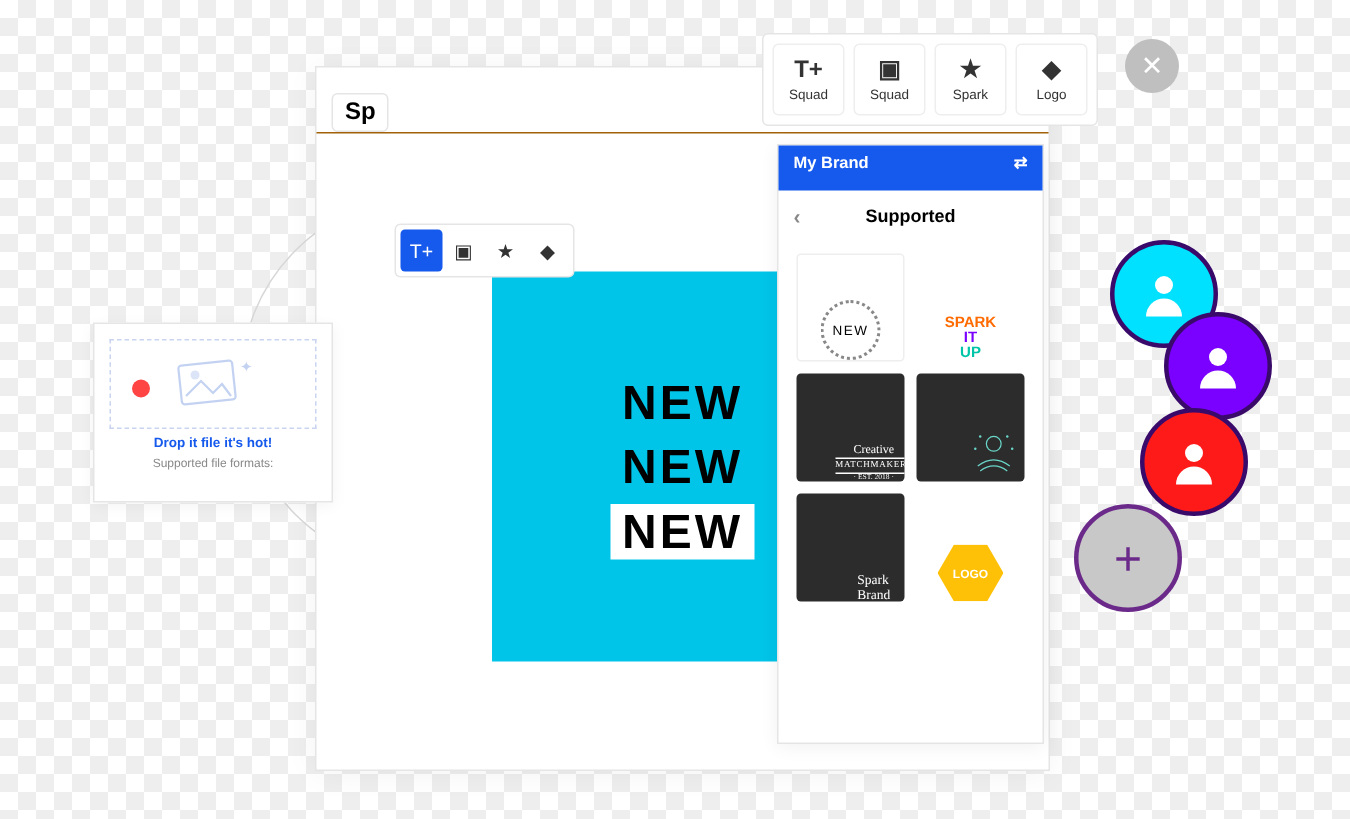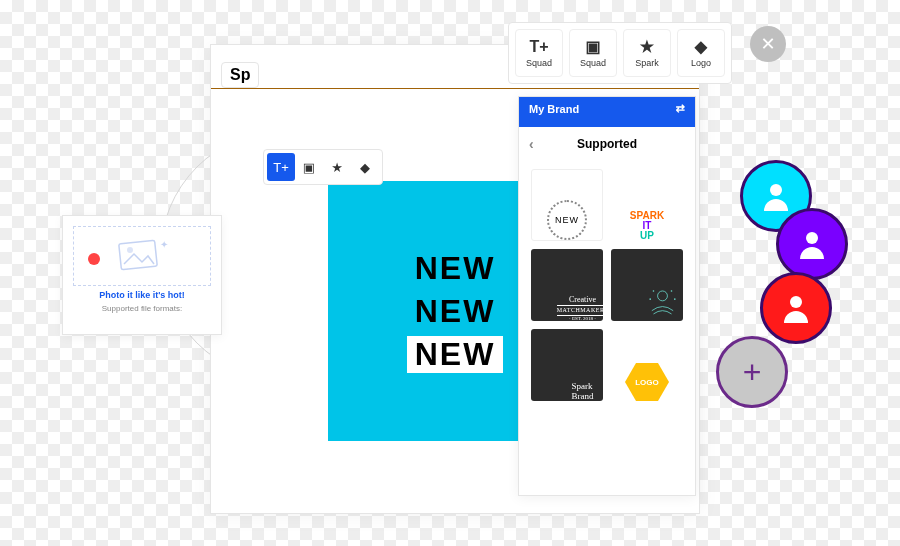--- a/index.html
+++ b/index.html
@@ -279,21 +279,21 @@
 <div class="drop-card">
   <div class="drop-preview">
     <div class="red-dot"></div>
     <svg width="60" height="40" viewBox="0 0 60 40">
       <rect x="8" y="6" width="36" height="26" rx="2" fill="none" stroke="#8aa6e6" stroke-width="1.5" transform="rotate(-6 26 19)"></rect>
       <circle cx="18" cy="14" r="3" fill="#8aa6e6" opacity=".6"></circle>
       <path d="M12 28 L22 18 L30 26 L36 20 L42 28" fill="none" stroke="#8aa6e6" stroke-width="1.5"></path>
       <text x="48" y="12" font-size="10" fill="#8aa6e6">✦</text>
     </svg>
   </div>
-  <div class="drop-title">Photo it like it's hot!</div>
+  <div class="drop-title">Drop it file it's hot!</div>
   <div class="drop-sub">Supported file formats:</div>
 </div>
 
 <div class="avatars">
   <div class="av av1">
     <svg viewBox="0 0 24 24">
         <circle cx="12" cy="8" r="4" fill="#fff"></circle>
         <path d="M4 22 a8 8 0 0 1 16 0" fill="#fff"></path>
       </svg>
   </div>

